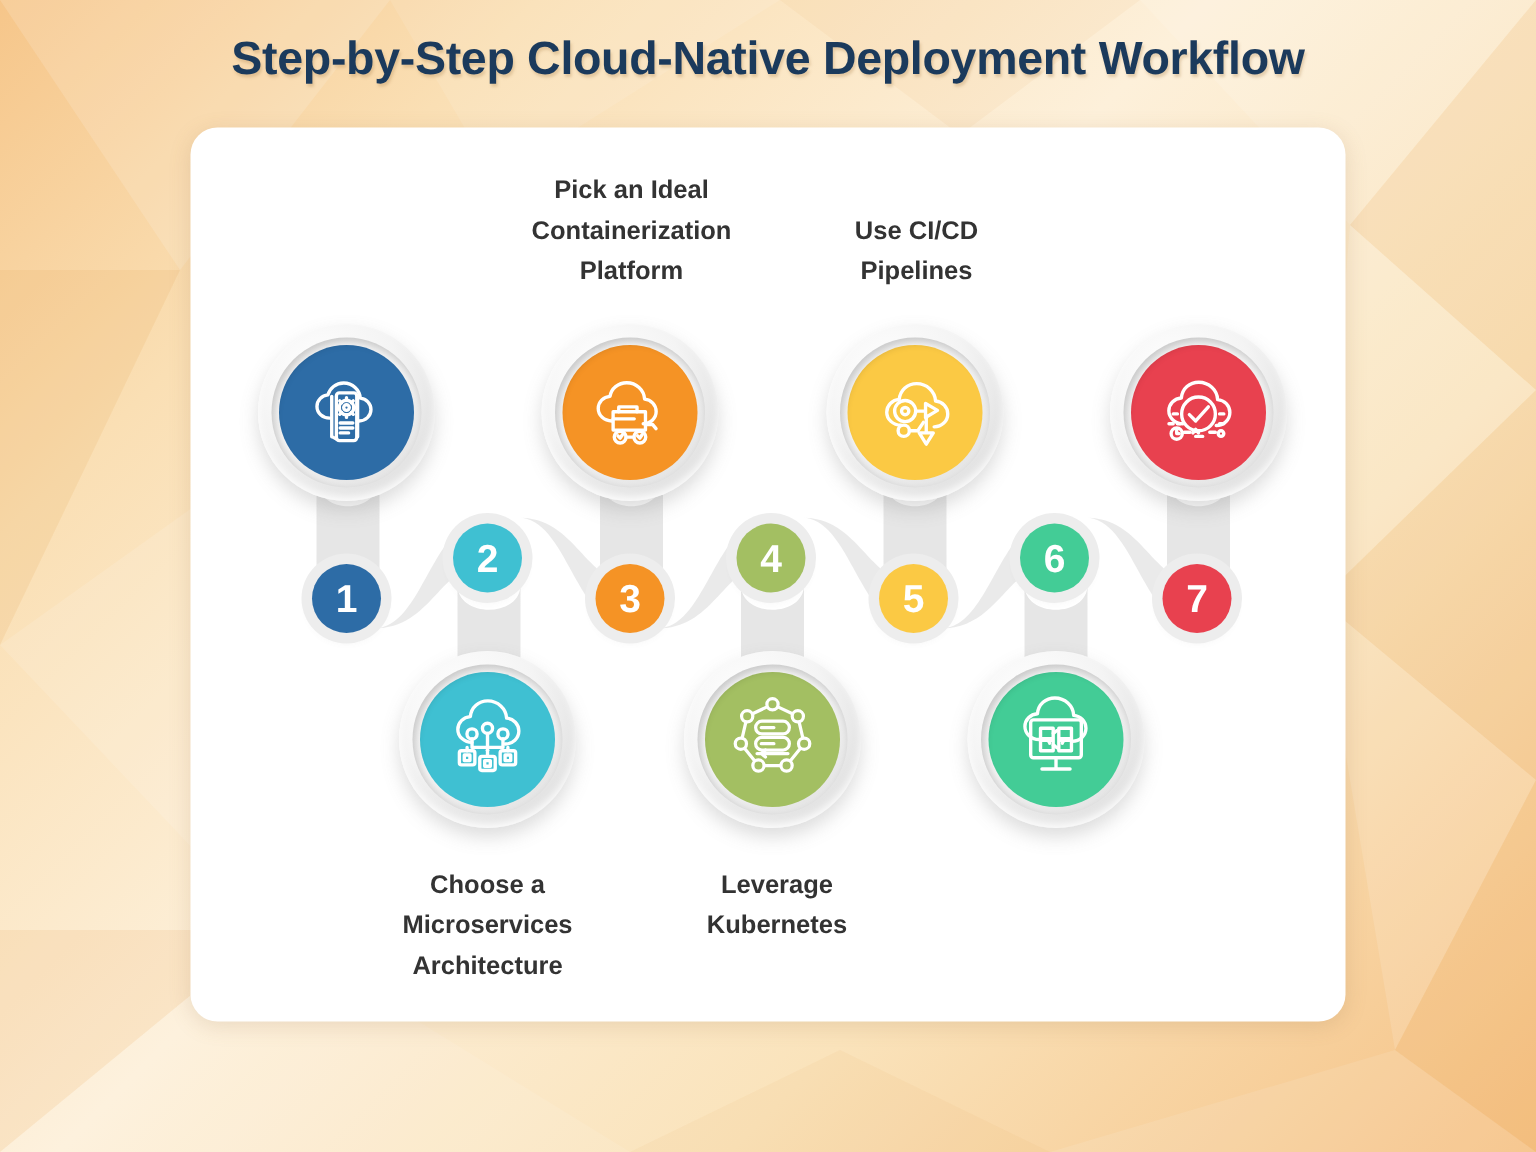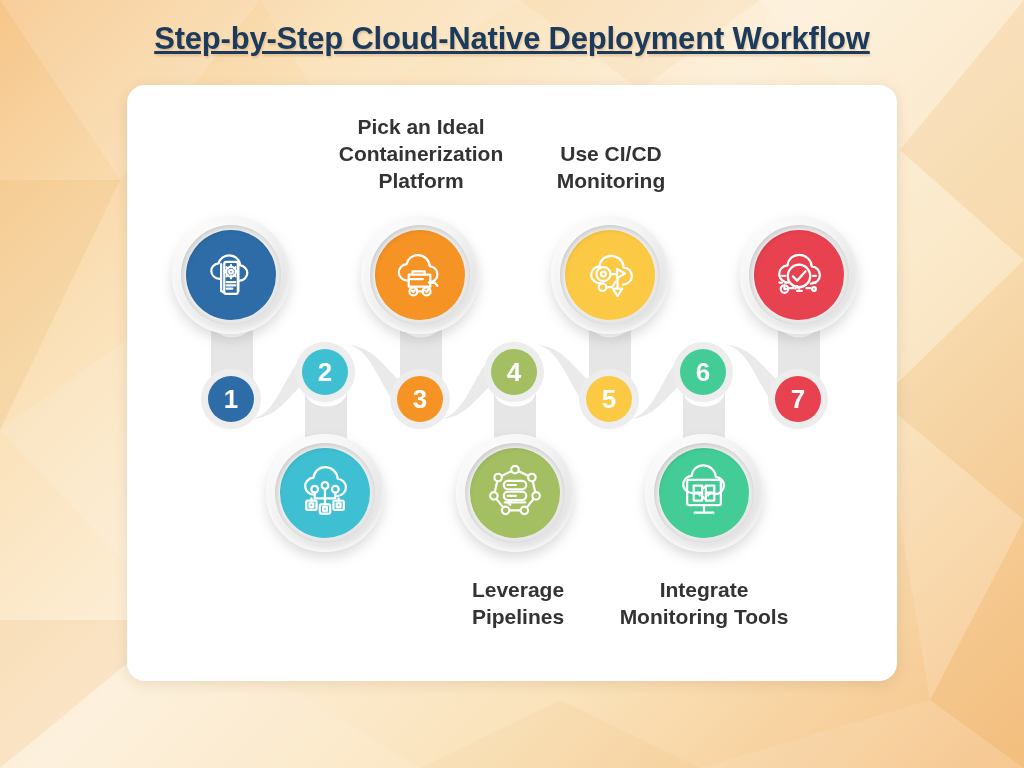--- a/index.html
+++ b/index.html
@@ -17,37 +17,36 @@
   .facets { position:absolute; inset:0; }
   .facets svg { width:100%; height:100%; display:block; }
 
   .title {
     position: absolute; left: 0; right: 0; top: 21px;
     text-align: center;
     font-size: 31px; font-weight: bold;
     color: #1b3a5c;
     letter-spacing: -0.2px;
     text-shadow: 1px 2px 2px rgba(180,140,90,.35);
-    text-decoration: underline;
   }
 
   .card {
     position: absolute;
     left: 127px; top: 85px;
     width: 770px; height: 596px;
     background: #ffffff;
     border-radius: 18px;
     box-shadow: 0 3px 14px rgba(150,110,70,.18);
   }
 
   
   .label {
     position: absolute;
     text-align: center;
-    font-size: 21px;
+    font-size: 17px;
     font-weight: bold;
     line-height: 27px;
     color: #333333;
     white-space: pre-line;
   }
 
   
   .ring {
     position: absolute;
     width: 118px; height: 118px;
@@ -191,26 +190,27 @@
   <div class="connector" style="left:776px; top:318px;">
     <svg width="46" height="72" viewBox="0 0 46 72">
         <path d="M2,0 C2,26 44,26 44,0 L44,72 C44,46 2,46 2,72 Z" fill="#e6e6e6"></path>
       </svg>
   </div>
 
   <div class="label" style="left:323px; top:113px; width:196px;">Pick an Ideal
 Containerization
 Platform</div>
   <div class="label" style="left:528px; top:140px; width:166px;">Use CI/CD
-Monitoring</div>
-
+Pipelines</div>
+
+  <div class="label" style="left:235px; top:576px; width:180px;">Choose a
+Microservices
+Architecture</div>
   <div class="label" style="left:433px; top:576px; width:170px;">Leverage
-Pipelines</div>
-  <div class="label" style="left:608px; top:576px; width:192px;">Integrate
-Monitoring Tools</div>
+Kubernetes</div>
 
   <div class="ring" style="left:172px; top:216px;">
     <div class="disc" id="disc1" style="background: rgb(45, 108, 166);">
       <svg viewBox="0 0 64 64" fill="none" stroke="#ffffff" stroke-width="2.4" stroke-linecap="round" stroke-linejoin="round">
         <path d="M20 36c-5 0-9-3.6-9-8.3 0-4.3 3.4-7.8 7.8-8.2C20 14.8 24.5 11 30 11c6.3 0 11.4 4.8 11.8 10.8 4.3.4 7.6 3.9 7.6 8.1 0 4.5-3.8 8.1-8.5 8.1"></path>
         <path d="M21.5 20.5v28.8c2 0 2.5 2 4.6 2s2.6-2 4.6-2 2.6 2 4.6 2 2.6-2 4.6-2V20.5"></path>
         <rect x="24.8" y="18" width="14.5" height="34" rx="2.2" fill="#2d6ca6"></rect>
         <circle cx="32" cy="28.5" r="5.2"></circle>
         <circle cx="32" cy="28.5" r="2"></circle>
         <path d="M32 21.5v2M32 33.5v2M25 28.5h2M37 28.5h2M27.2 23.7l1.4 1.4M35.4 31.9l1.4 1.4M36.8 23.7l-1.4 1.4M28.6 31.9l-1.4 1.4"></path>

